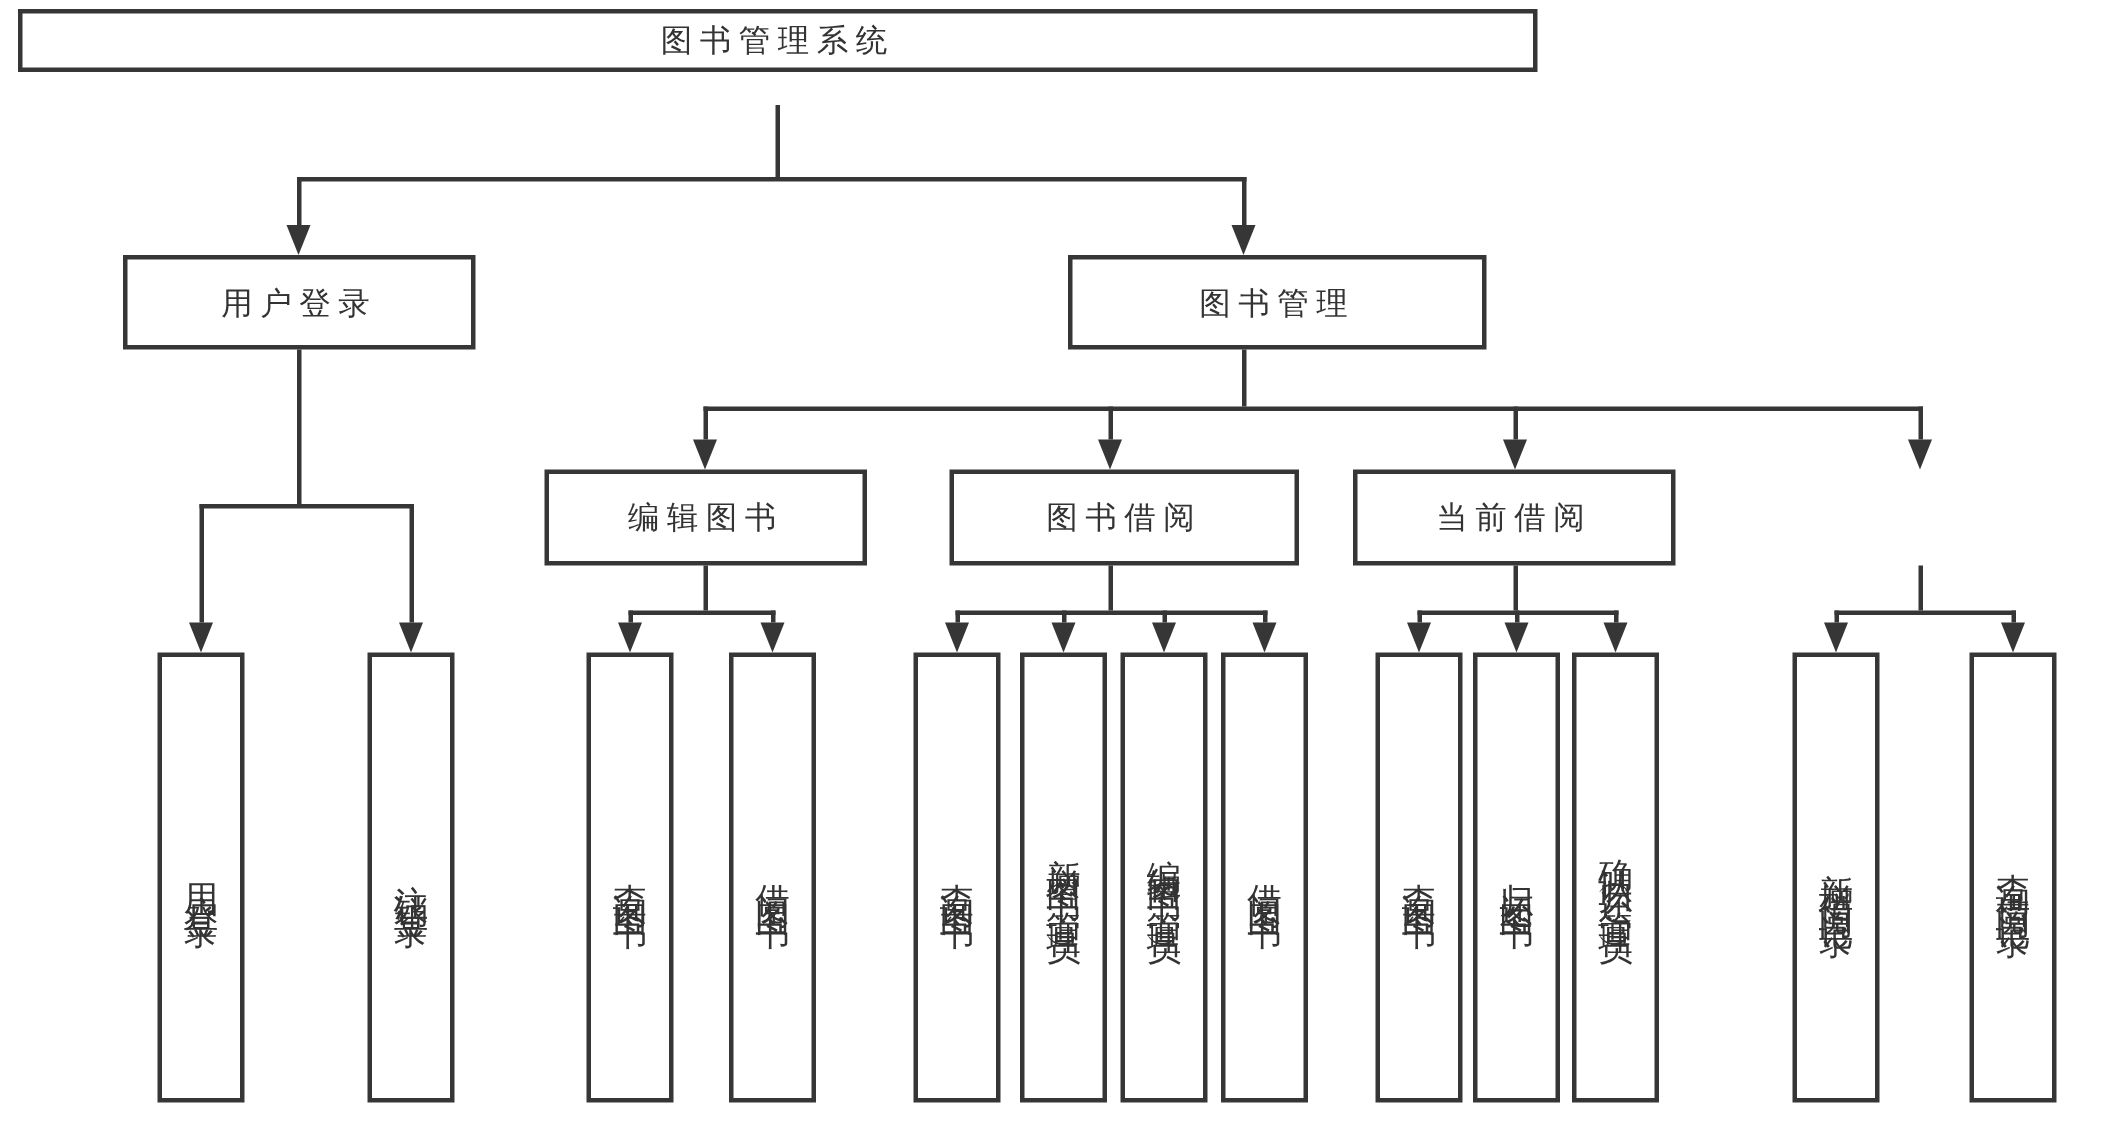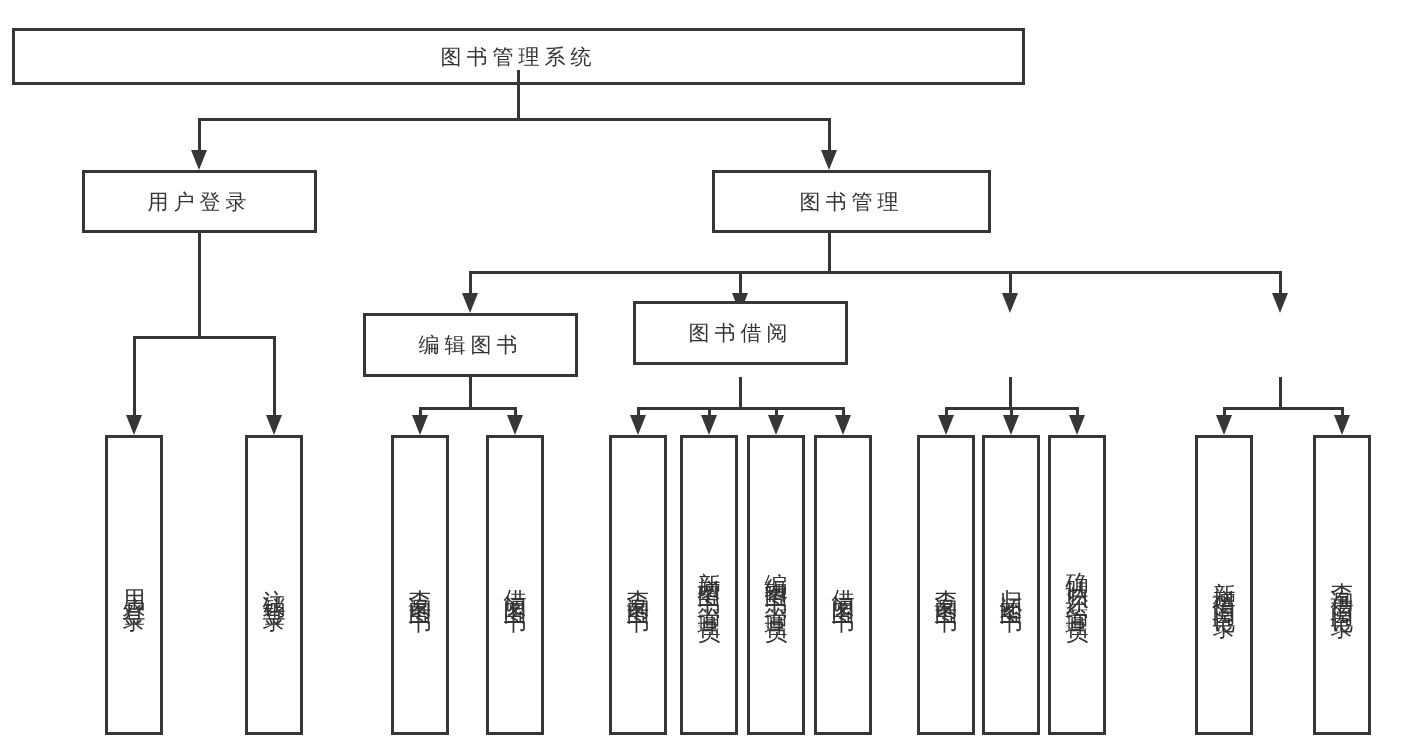--- a/index.html
+++ b/index.html
@@ -30,21 +30,21 @@
     position:absolute; right:13px; bottom:4px; font-size:21px;
     color:#b6b6b6; letter-spacing:1px; white-space:nowrap;
     text-shadow:0 0 2px #ffffff;
   }
 </style>
 </head>
 <body>
 
 <div class="canvas">
 
-  <div class="box" style="left:12px;top:28px;width:1013px;height:57px">
+  <div class="box" style="left:12px;top:6px;width:1013px;height:42px">
     <span class="hlabel">图书管理系统</span>
   </div>
 
   <div class="vl" style="left:516.5px;top:70px;height:48px"></div>
   <div class="hl" style="left:197.5px;top:118px;width:633px"></div>
   <div class="vl" style="left:197.5px;top:118px;height:32px"></div>
   <div class="ah" style="left:191px;top:150px"></div>
   <div class="vl" style="left:827.5px;top:118px;height:32px"></div>
   <div class="ah" style="left:821px;top:150px"></div>
 
@@ -69,22 +69,25 @@
   <div class="vl" style="left:738.5px;top:271px;height:22px"></div>
   <div class="ah" style="left:732px;top:293px"></div>
   <div class="vl" style="left:1008.5px;top:271px;height:22px"></div>
   <div class="ah" style="left:1002px;top:293px"></div>
   <div class="vl" style="left:1278.5px;top:271px;height:22px"></div>
   <div class="ah" style="left:1272px;top:293px"></div>
 
   <div class="box" style="left:363px;top:313px;width:215px;height:64px">
     <span class="hlabel">编辑图书</span>
   </div>
-  <div class="box" style="left:633px;top:301px;width:215px;height:64px">
+  <div class="box" style="left:633px;top:313px;width:233px;height:64px">
     <span class="hlabel">图书借阅</span>
+  </div>
+  <div class="box" style="left:902px;top:313px;width:215px;height:64px">
+    <span class="hlabel">当前借阅</span>
   </div>
 
   <div class="vl" style="left:468.5px;top:377px;height:30px"></div>
   <div class="vl" style="left:738.5px;top:377px;height:30px"></div>
   <div class="vl" style="left:1008.5px;top:377px;height:30px"></div>
   <div class="vl" style="left:1278.5px;top:377px;height:30px"></div>
 
   <div class="hl" style="left:418.5px;top:407px;width:98px"></div>
   <div class="hl" style="left:636.5px;top:407px;width:208px"></div>
   <div class="hl" style="left:944.5px;top:407px;width:134px"></div>

